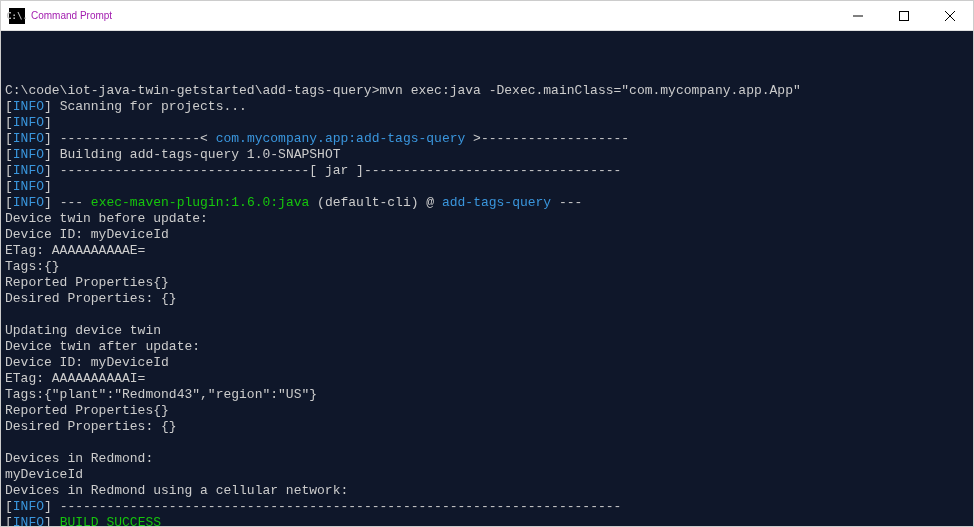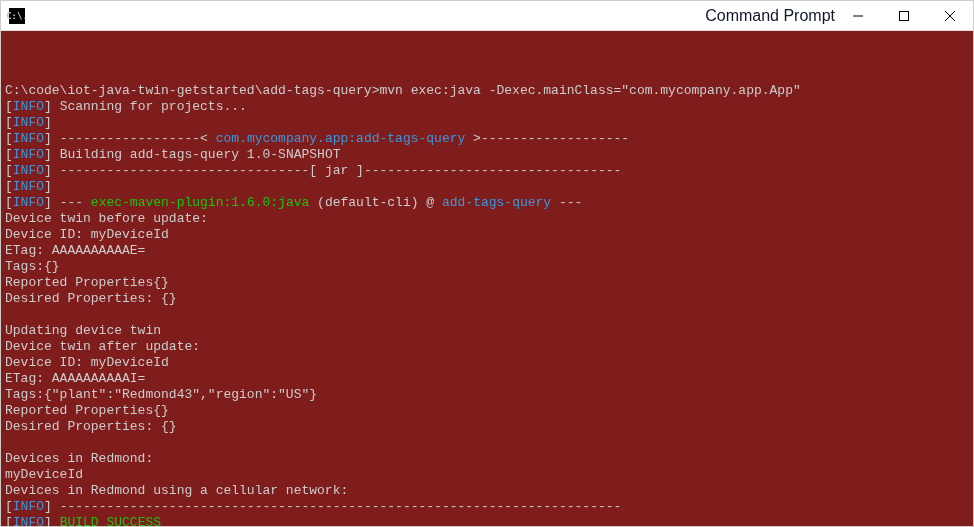--- a/index.html
+++ b/index.html
@@ -39,44 +39,43 @@
       justify-content: center;
       margin-right: 6px;
     }
     .titlebar-icon-inner {
       color: #c0c0c0;
       font-size: 9px;
       font-family: Consolas, monospace;
       font-weight: bold;
     }
     .titlebar-text {
-      font-size: 16px;
-      color: #0f172a;
+      font-size: 10px;
+      color: #a21caf;
       flex: 1;
-      text-align: right;
     }
     .window-controls {
       display: flex;
       height: 100%;
     }
     .window-control {
       width: 46px;
       height: 100%;
       display: flex;
       align-items: center;
       justify-content: center;
       cursor: pointer;
     }
     .window-control svg {
       width: 10px;
       height: 10px;
     }
     .terminal {
       flex: 1;
-      background: #7f1d1d;
+      background: #0f172a;
       padding: 4px 0 4px 4px;
       font-family: Consolas, 'Courier New', monospace;
       font-size: 13px;
       line-height: 16px;
       color: #cccccc;
       overflow-y: auto;
       white-space: pre;
     }
     .terminal-line {
       white-space: pre;

